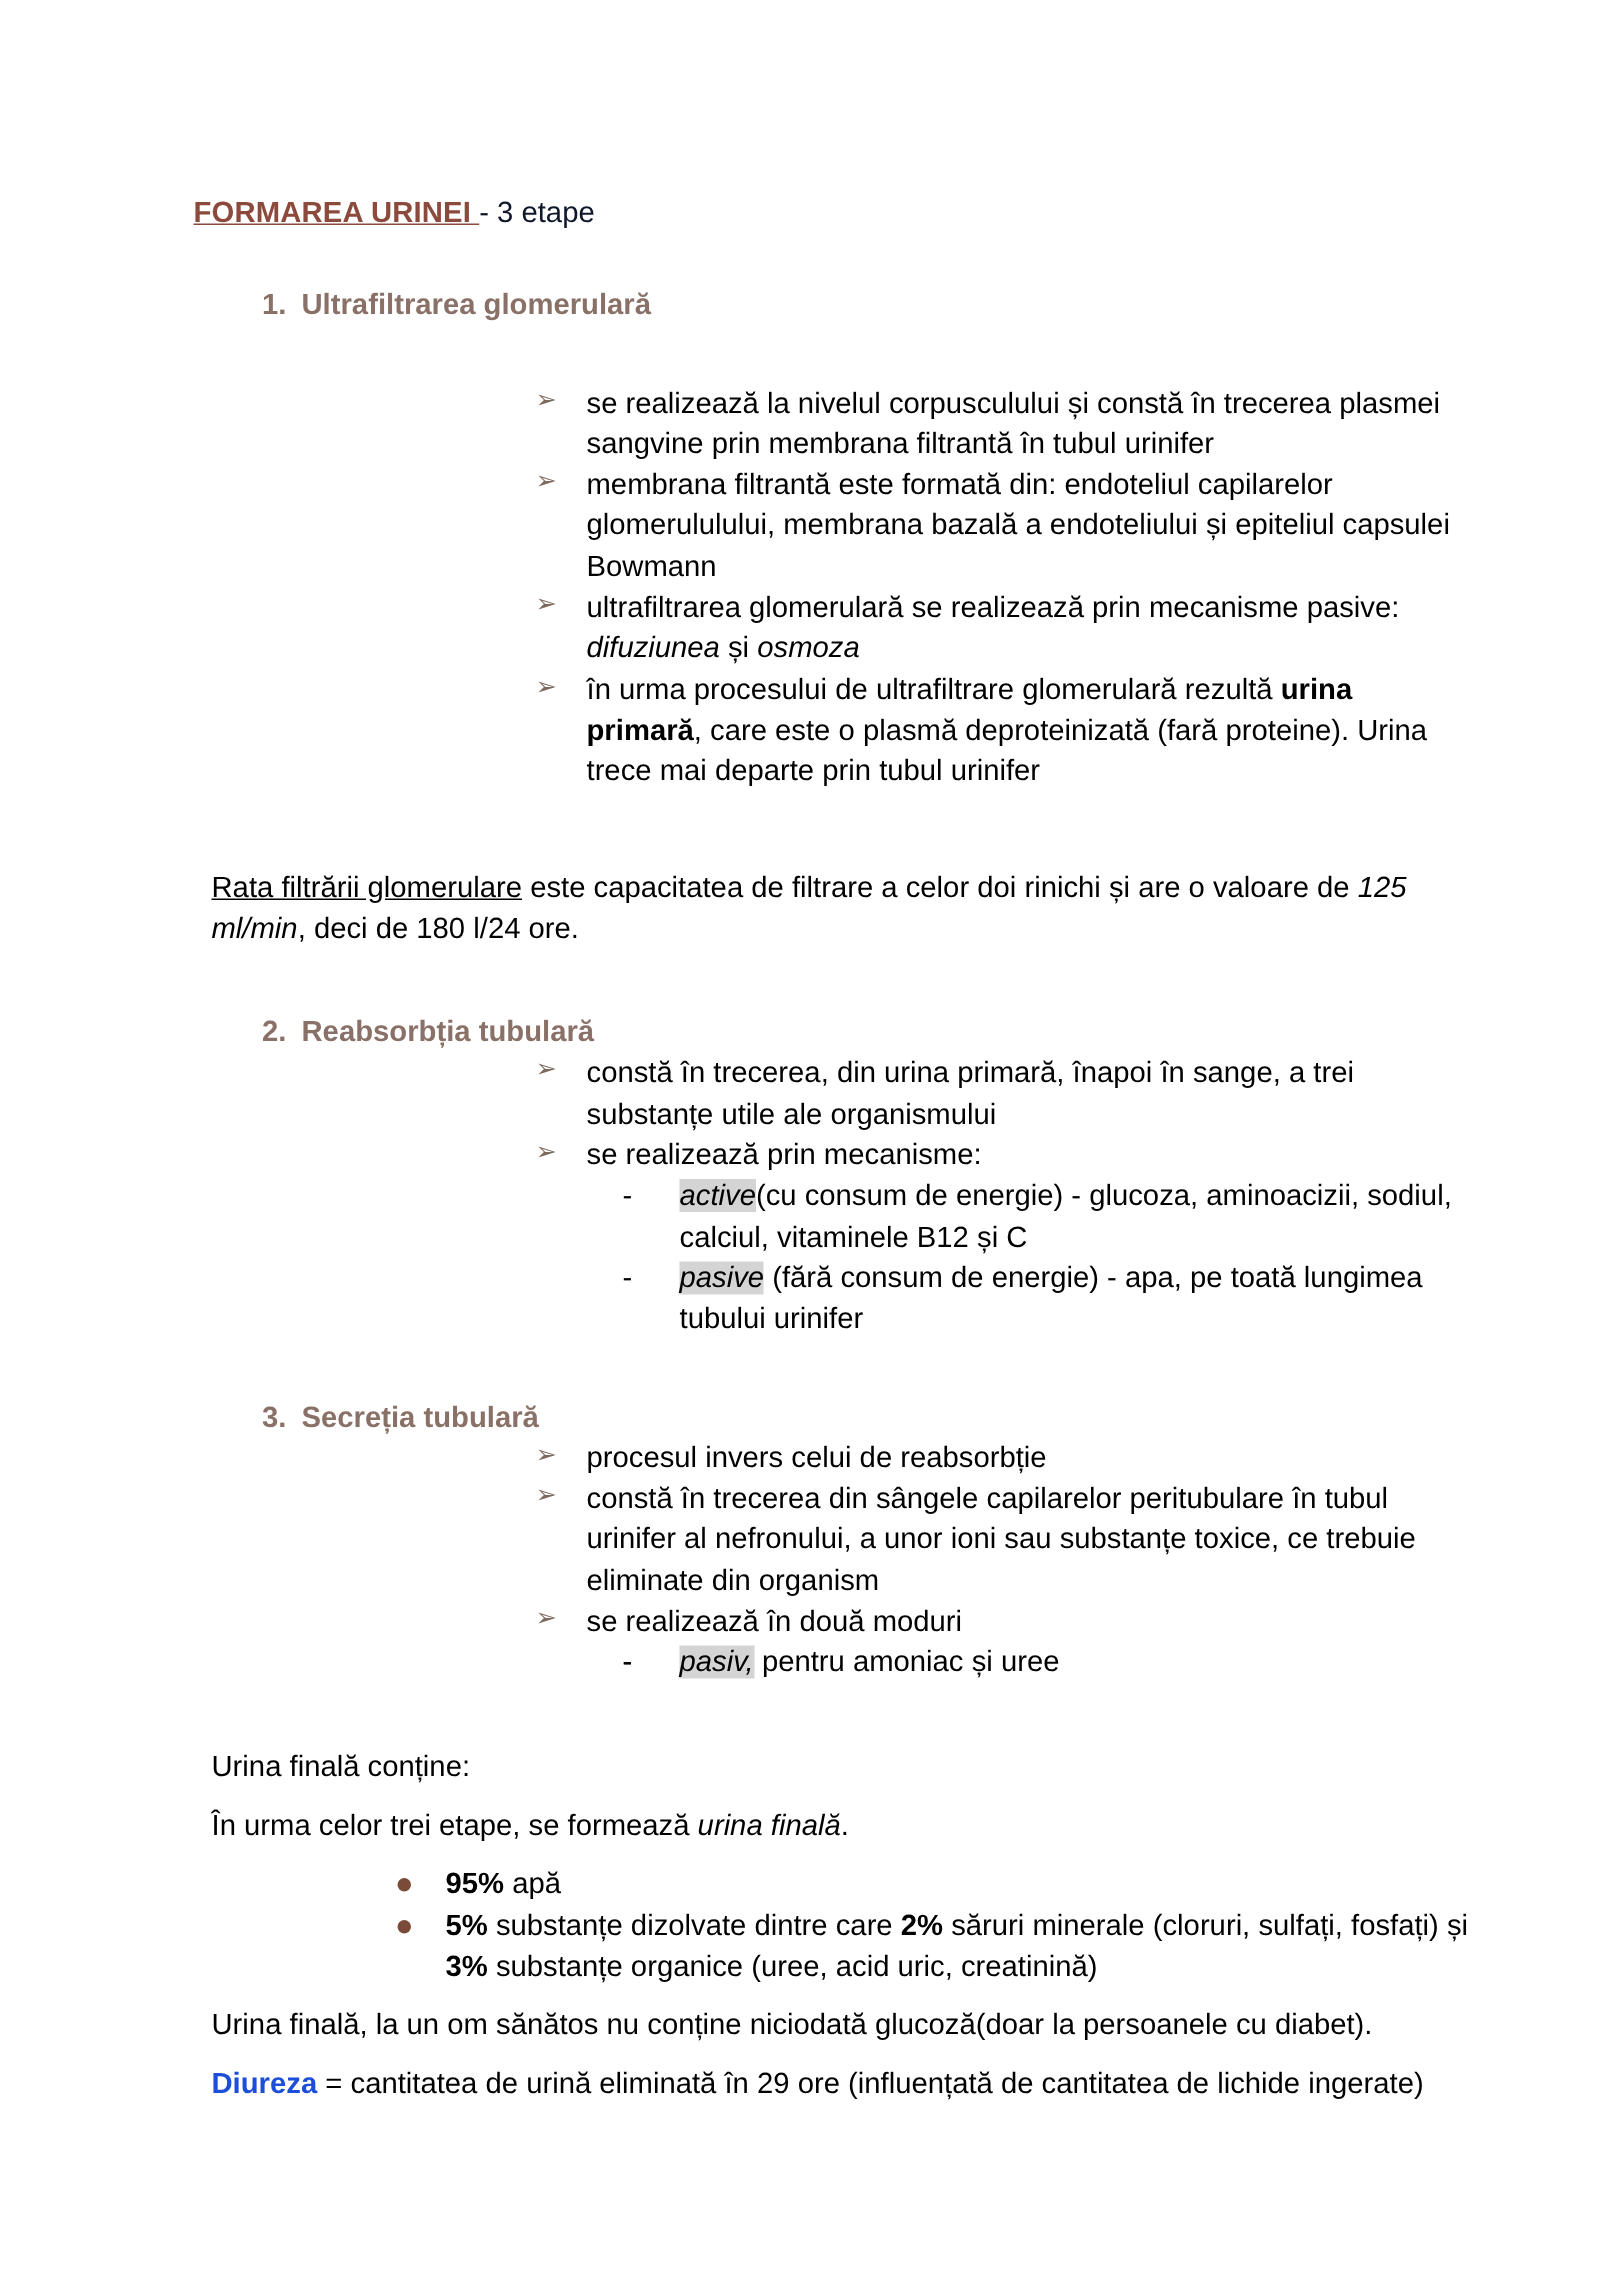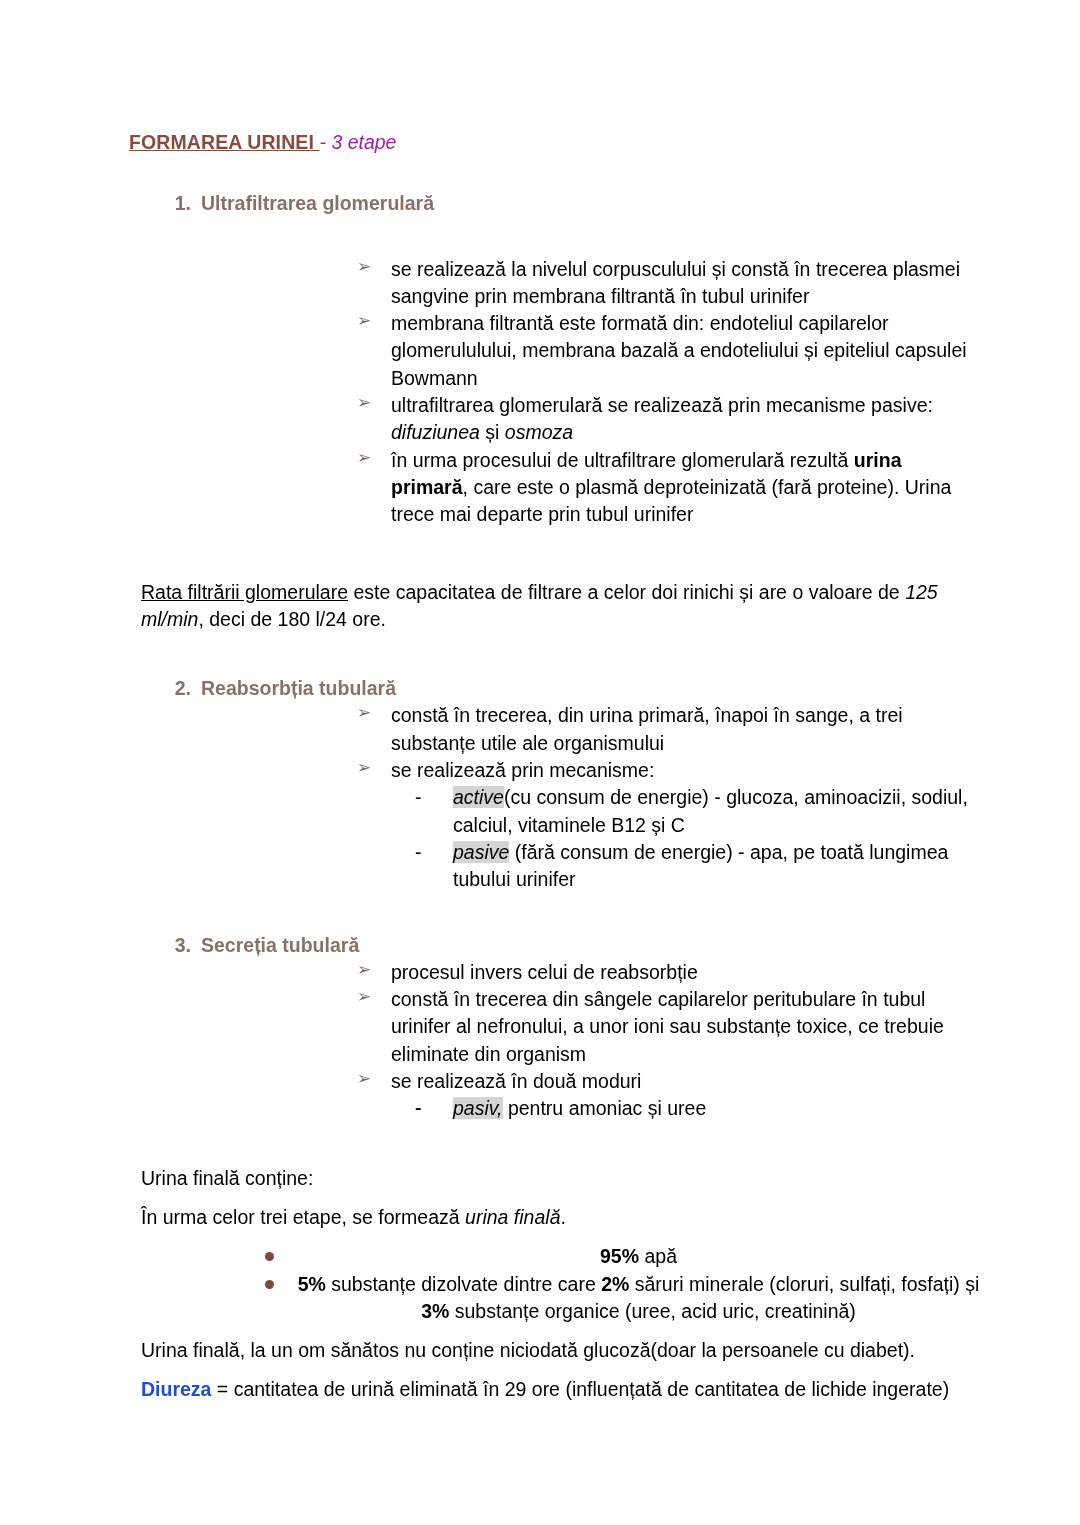--- a/index.html
+++ b/index.html
@@ -31,22 +31,21 @@
     font-size: 19.5px;
   }
   .doc-title {
     color: #8C4A3C;
     font-weight: bold;
     text-decoration: underline;
     letter-spacing: 0.1px;
     margin-top: 37px;
   }
   .doc-title-rest {
-    color: #a21caf;
-    font-style: italic;
+    color: #0f172a;
   }
 
   
   .num-heading {
     color: #8A7168;
     font-weight: bold;
     font-size: 19.5px;
     position: relative;
     margin: 0 0 0 36px;
     padding-left: 36px;
@@ -96,21 +95,20 @@
     left: 0;
     top: 0;
     color: #000;
   }
 
   
   .dot-list {
     margin: 0;
     padding: 0;
     list-style: none;
-    text-align: center;
   }
   .dot-item {
     position: relative;
     padding-left: 36px;
     margin-left: 132px;
   }
   .dot-item > .dot {
     position: absolute;
     left: 4px;
     top: 9px;

